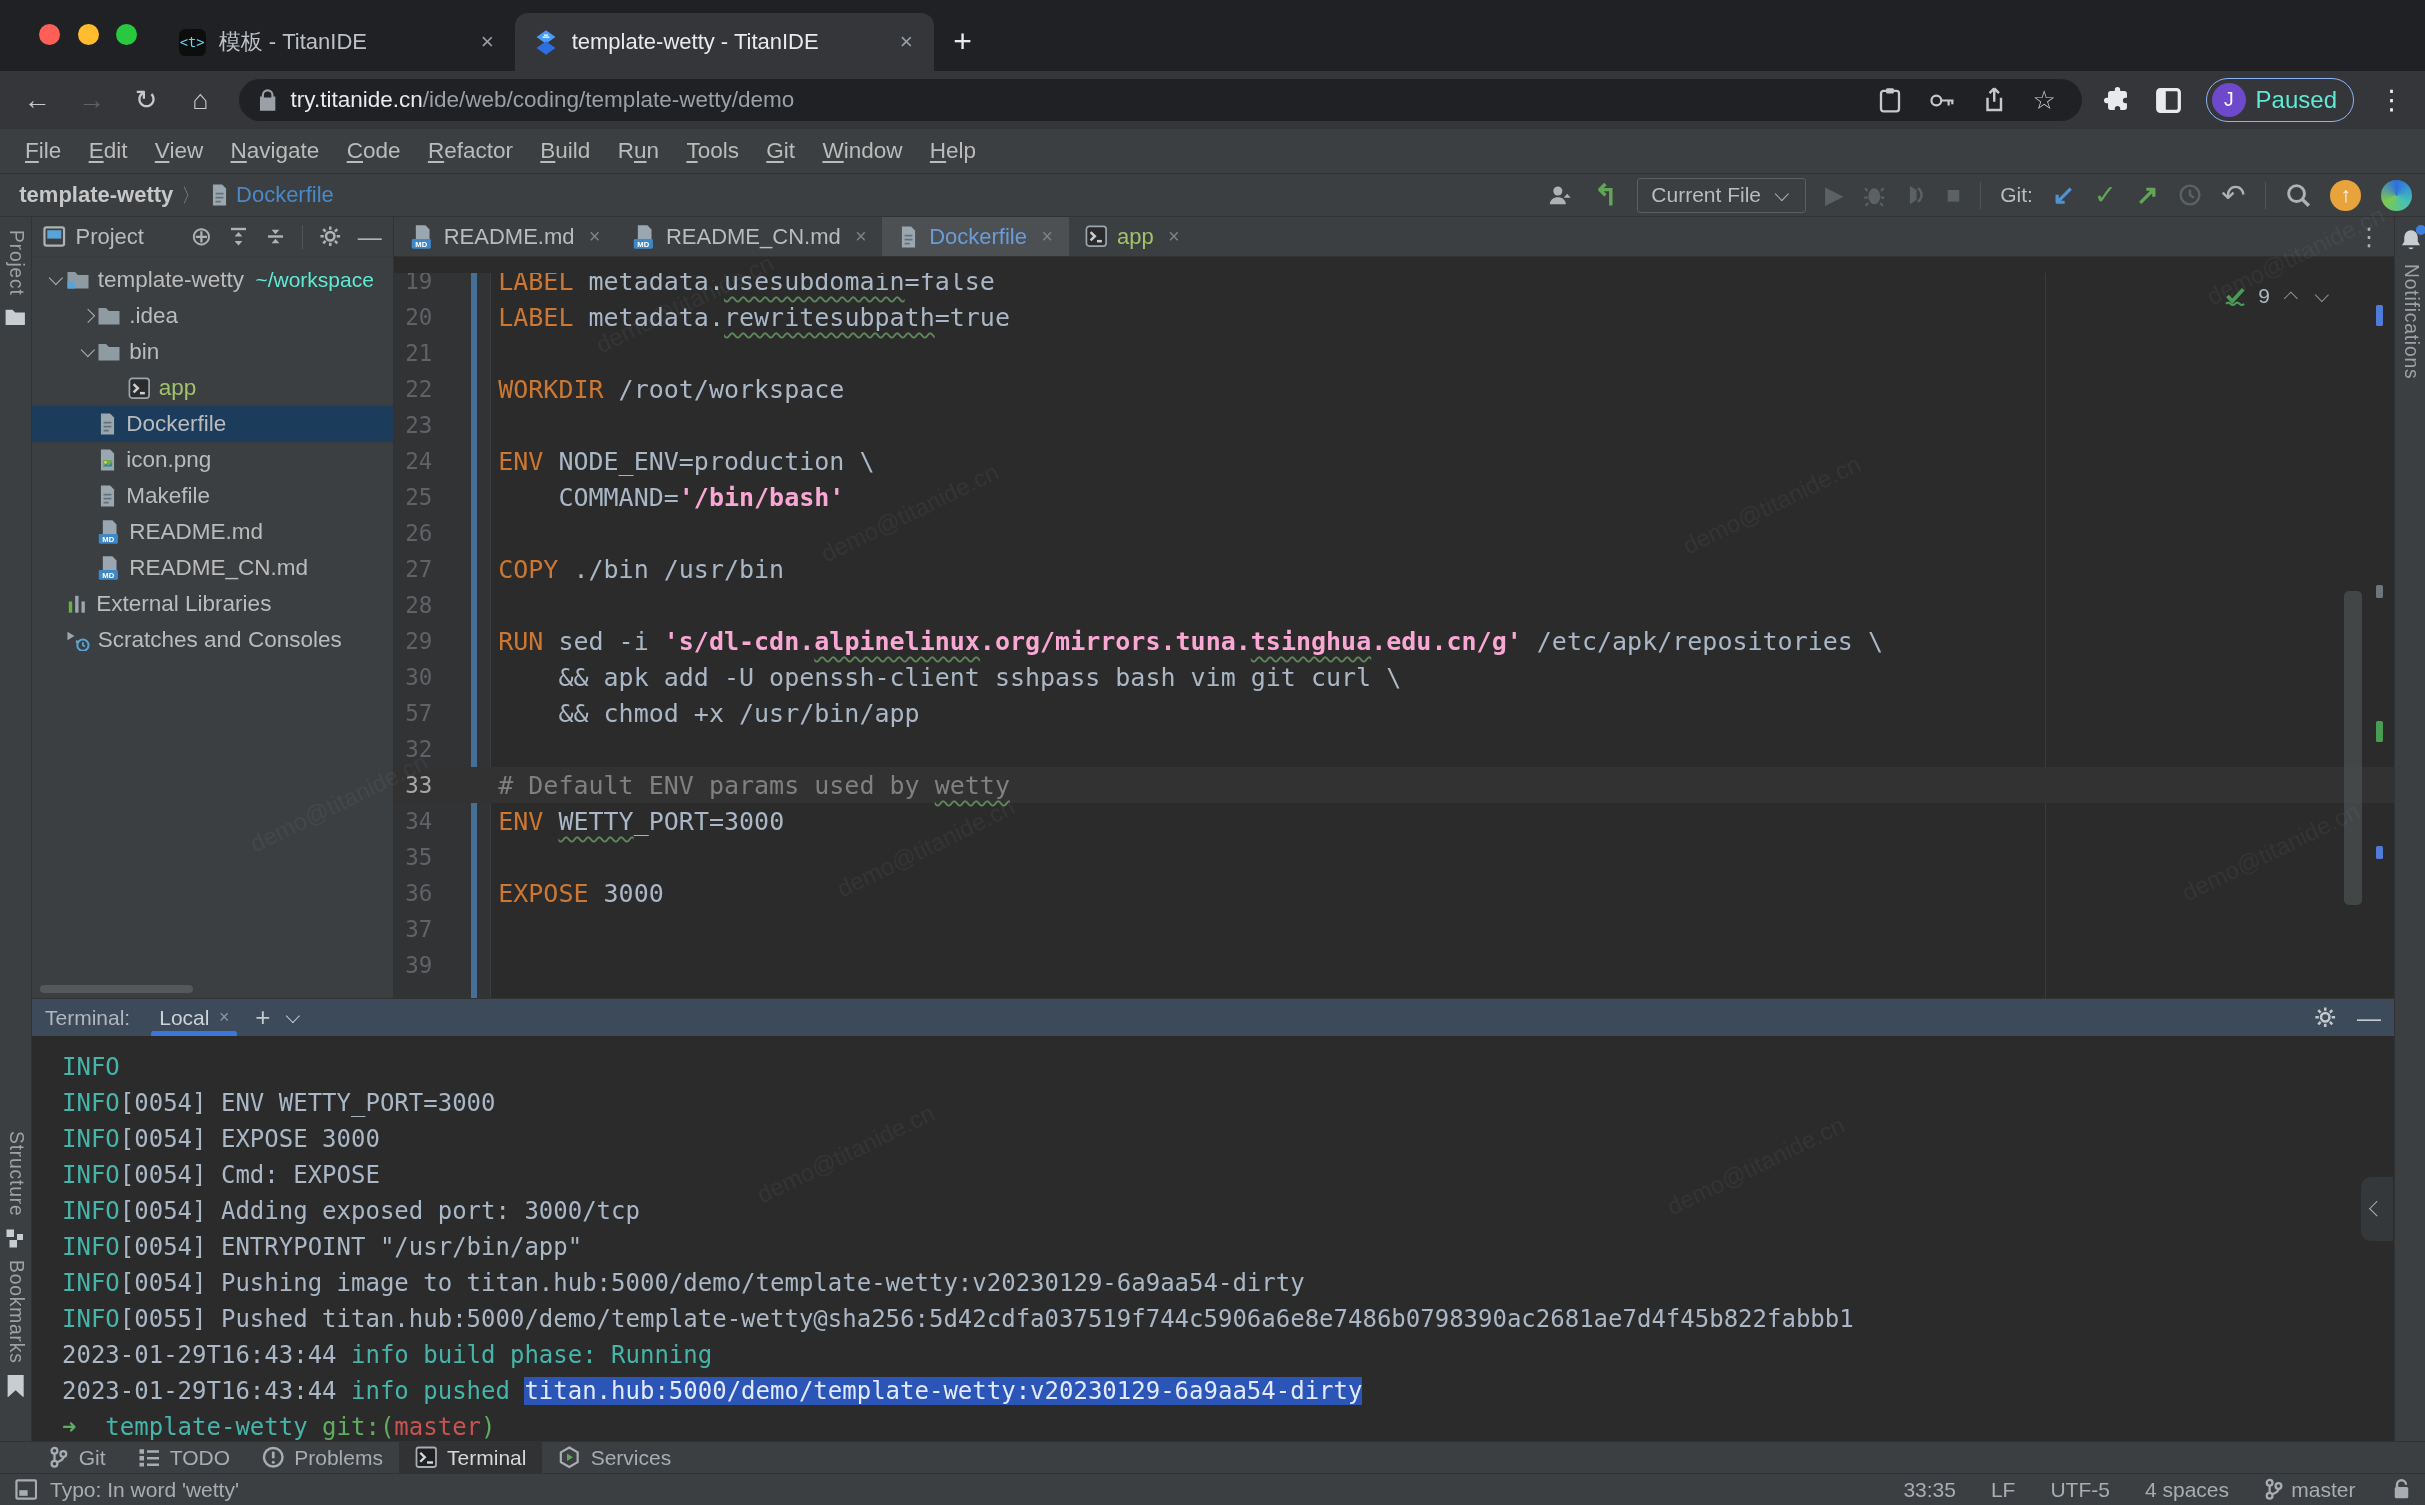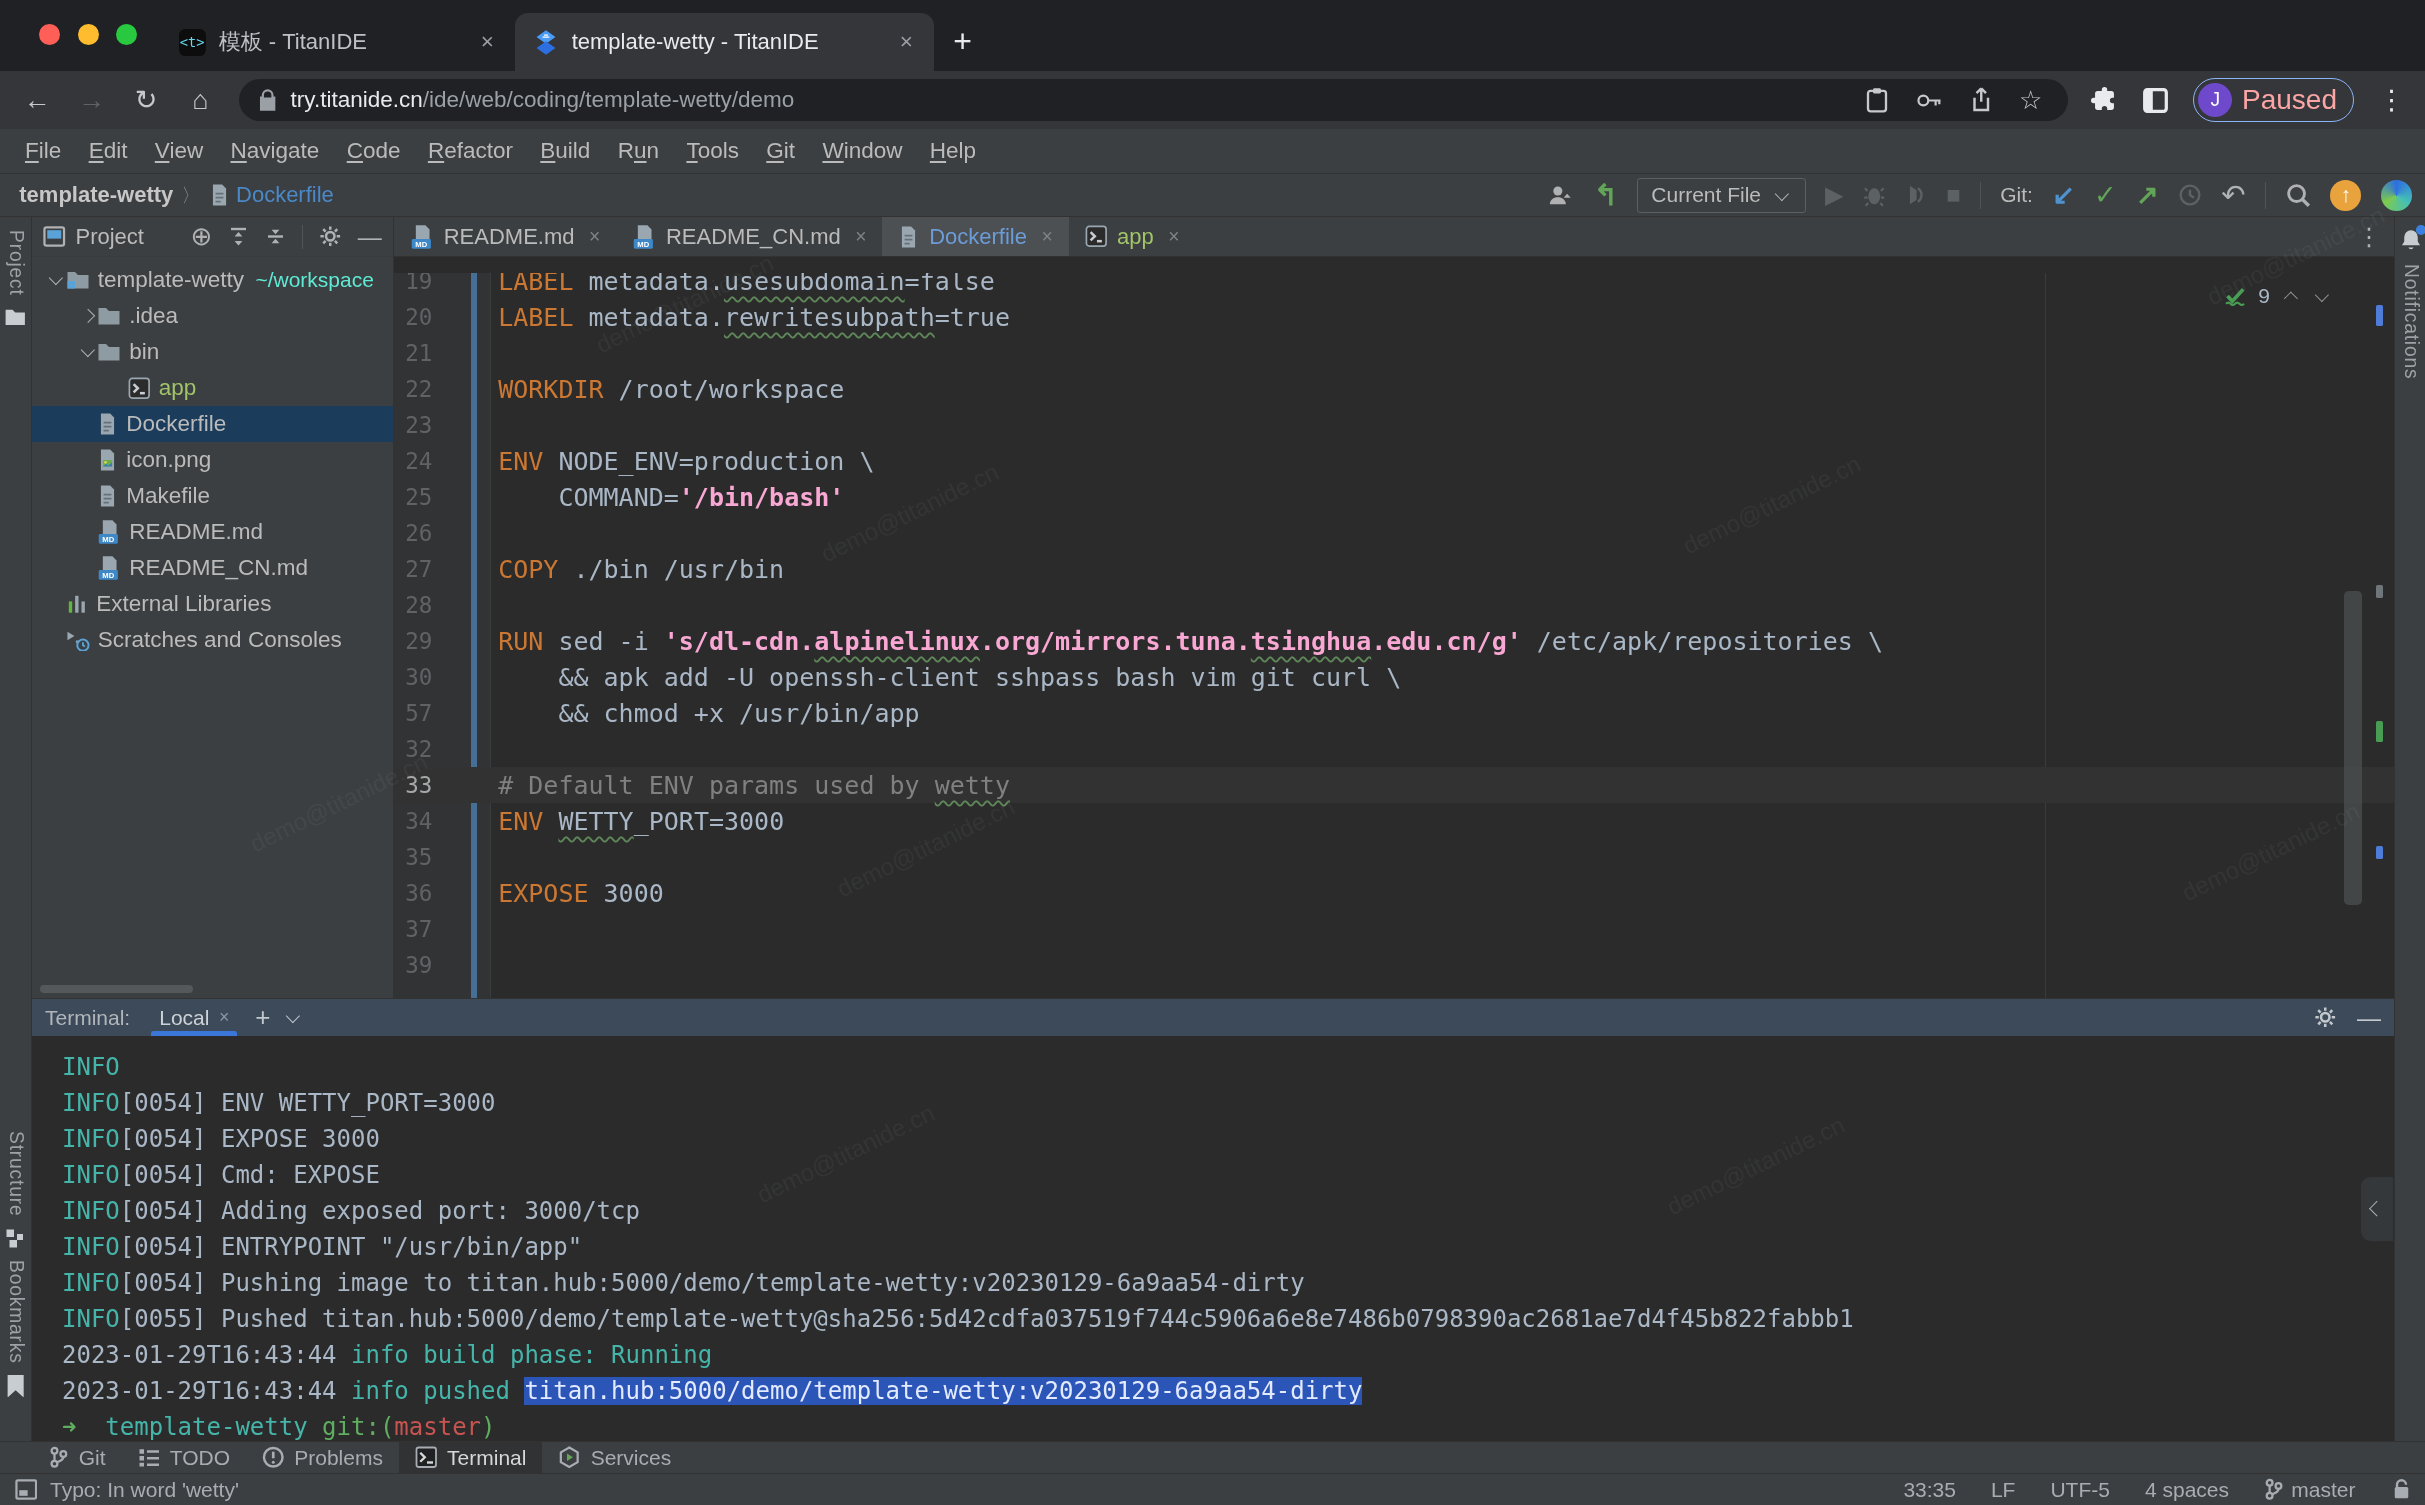--- a/index.html
+++ b/index.html
@@ -28,21 +28,21 @@
   .urlpill{flex:1;height:42px;background:#202124;border-radius:21px;display:flex;align-items:center;
     padding:0 19.3px;gap:13px;max-width:1844px;}
   .urltext{font-size:22.5px;color:#E8EAED;white-space:nowrap;}
   .urltext .path{color:#9AA0A6;}
   .pillicons{margin-left:auto;display:flex;align-items:center;gap:27px;padding-right:6.4px;}
   .chrome-right{display:flex;align-items:center;gap:24px;}
   .profile{display:flex;align-items:center;gap:9.7px;border:1.6px solid #8AB4F8;border-radius:26px;
     padding:4px 16px 4px 4.8px;}
   .avatar{width:34px;height:34px;border-radius:50%;background:#6E49CB;color:#fff;font-size:19.3px;
     display:flex;align-items:center;justify-content:center;}
-  .paused{color:#fca5a5;font-size:28px;}
+  .paused{color:#5eead4;font-size:24px;}
 
   
   .menubar{height:45px;background:#3C3F41;display:flex;align-items:center;padding-left:11.3px;
     border-bottom:0.8px solid #323232;}
   .menu-item{color:#BBBBBB;font-size:22.5px;padding:0 13.7px;}
   .menu-item u{text-decoration-thickness:1.6px;text-underline-offset:3.2px;}
 
   .navbar{height:43px;background:#3C3F41;display:flex;align-items:center;padding:0 14.5px 0 19.3px;
     border-bottom:0.8px solid #323232;}
   .crumb-proj{color:#C7C7C7;font-weight:bold;font-size:22px;}

